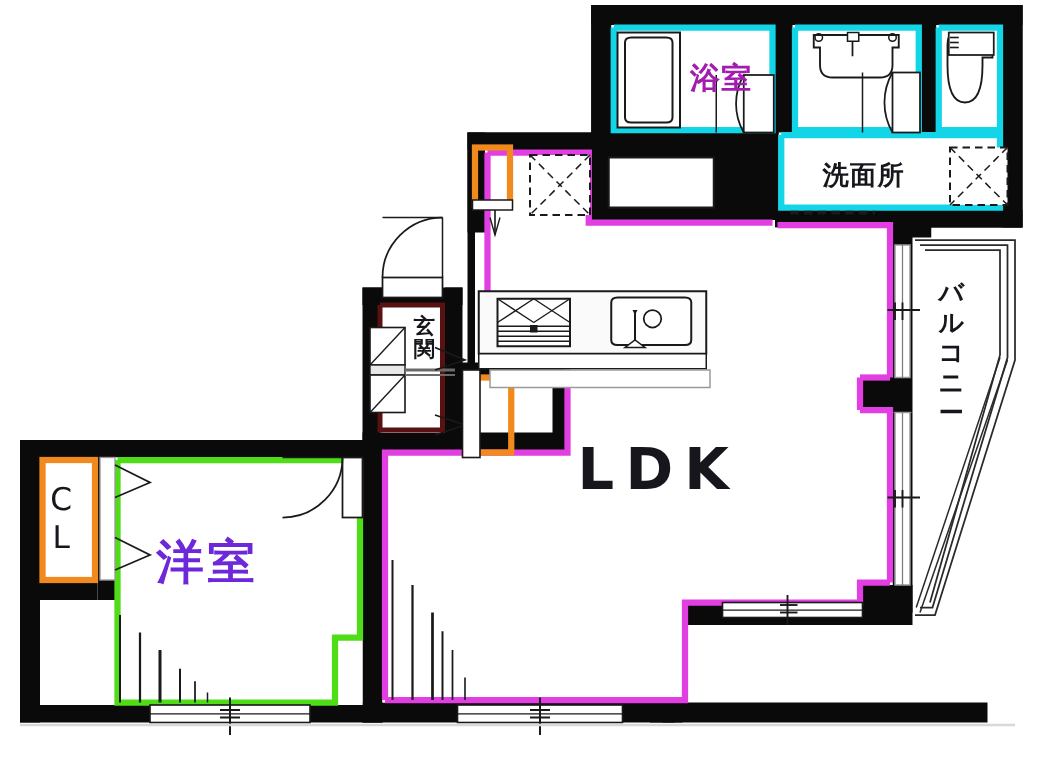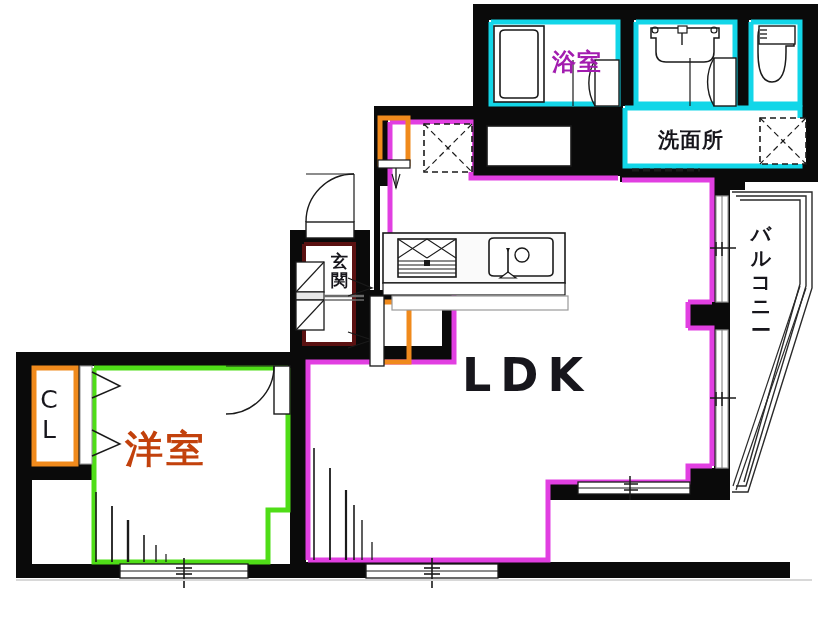--- a/index.html
+++ b/index.html
@@ -35,21 +35,21 @@
   .lbl-ldk {
     font-size: 46px;
     letter-spacing: 9px;
     font-weight: 600;
     color: #17161c;
   }
   .lbl-yoshitsu {
     font-size: 38px;
     letter-spacing: 3px;
     font-weight: 600;
-    color: #c2410c;
+    color: #6d28d9;
   }
   .lbl-yokushitsu {
     font-size: 24px;
     letter-spacing: 1px;
     font-weight: 600;
     color: #a21caf;
   }
   .lbl-senmenjo {
     font-size: 21px;
     letter-spacing: 1px;

